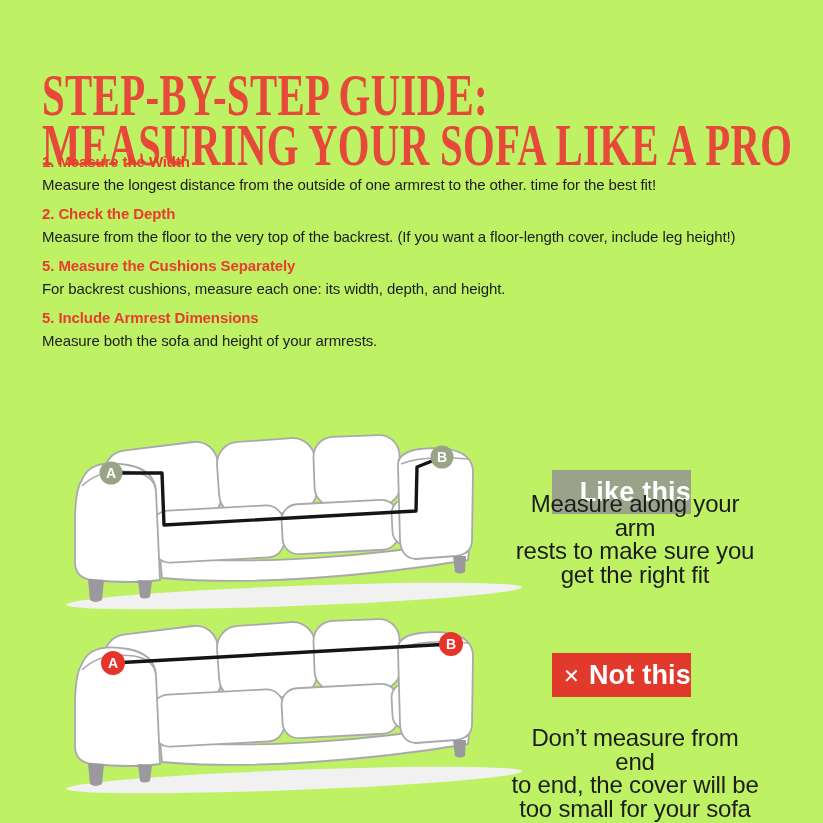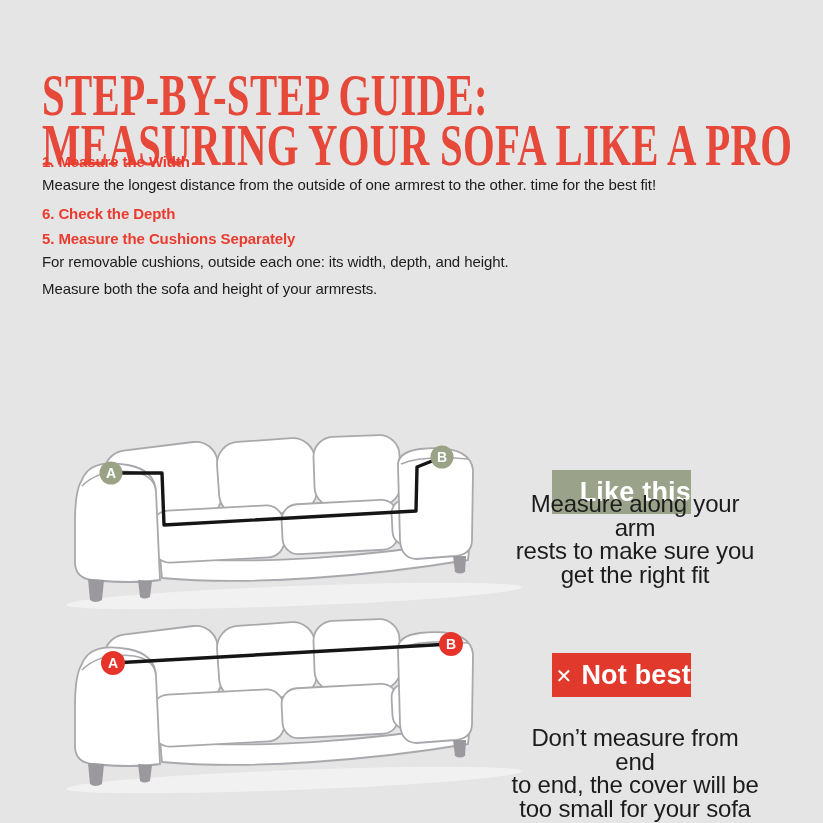--- a/index.html
+++ b/index.html
@@ -13,21 +13,21 @@
     --sofa-line:#A9A9AD;
     --measure-line:#151515;
   }
   *{box-sizing:border-box;}
   html,body{margin:0;padding:0;}
   body{
     width:823px;height:823px;background:#ffffff;
     font-family:"Liberation Sans", sans-serif;
     color:var(--text-dark);
   }
-  .canvas{position:relative;width:823px;height:823px;overflow:hidden;background:#e5e5e5;}
+  .canvas{position:relative;width:823px;height:823px;overflow:hidden;background:#bef264;}
 
   
   .title{
     position:absolute;left:42px;top:30px;
     font-family:"Liberation Serif", serif;
     font-weight:700;
     font-size:60px;line-height:50px;
     color:var(--title-red);
     transform:scaleX(0.68);
     transform-origin:0 0;
@@ -118,29 +118,31 @@
     <span>STEP-BY-STEP GUIDE:</span><br>
     <span>MEASURING YOUR SOFA LIKE A PRO</span>
   </h1>
 
   <section class="steps">
     <div class="step">
       <div class="step-heading">1. Measure the Width</div>
       <div class="step-body">Measure the longest distance from the outside of one armrest to the other. time for the best fit!</div>
     </div>
     <div class="step">
-      <div class="step-heading">6. Check the Depth</div>
+      <div class="step-heading">2. Check the Depth</div>
     </div>
     <div class="step">
+      <div class="step-body">Measure from the floor to the very top of the backrest. (If you want a floor-length cover, include leg height!)</div>
     </div>
     <div class="step">
       <div class="step-heading">5. Measure the Cushions Separately</div>
-      <div class="step-body">For removable cushions, outside each one: its width, depth, and height.</div>
+      <div class="step-body">For backrest cushions, measure each one: its width, depth, and height.</div>
     </div>
     <div class="step">
+      <div class="step-heading">5. Include Armrest Dimensions</div>
       <div class="step-body">Measure both the sofa and height of your armrests.</div>
     </div>
   </section>
 
   <svg class="fig fig-correct" width="492" height="185" viewBox="0 0 492 185">
     <use href="#sofa"></use>
     <path class="measure" d="M69,45 L120,45 L122,97 L374,83 L375,39 L400,29"></path>
     <g>
       <circle class="marker-circle-good" cx="69" cy="45" r="11.5"></circle>
       <text class="marker-label" x="69" y="50">A</text>
@@ -166,19 +168,19 @@
 
   <div class="badge like-badge">
     <span>Like this</span>
   </div>
   <div class="callout-text like-text">Measure along your arm
 rests to make sure you
 get the right fit</div>
 
   <div class="badge not-badge">
     <span class="x-icon">✕</span>
-    <span>Not best</span>
+    <span>Not this</span>
   </div>
   <div class="callout-text not-text">Don’t measure from end
 to end, the cover will be
 too small for your sofa</div>
 
 </div>
 
 </body></html>

